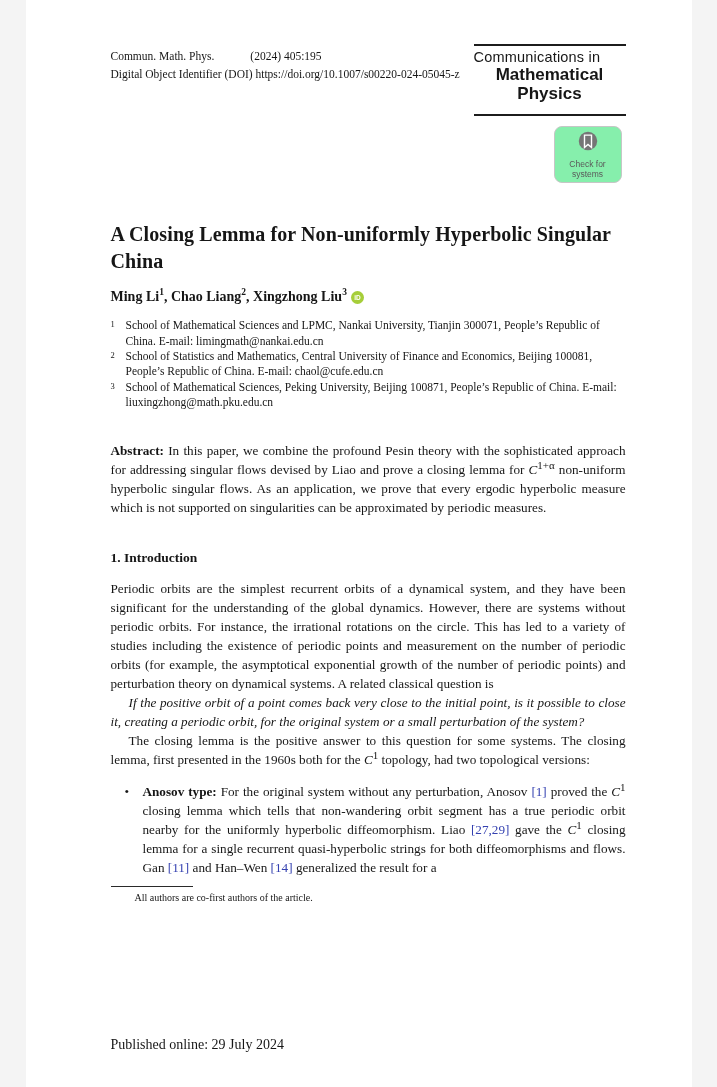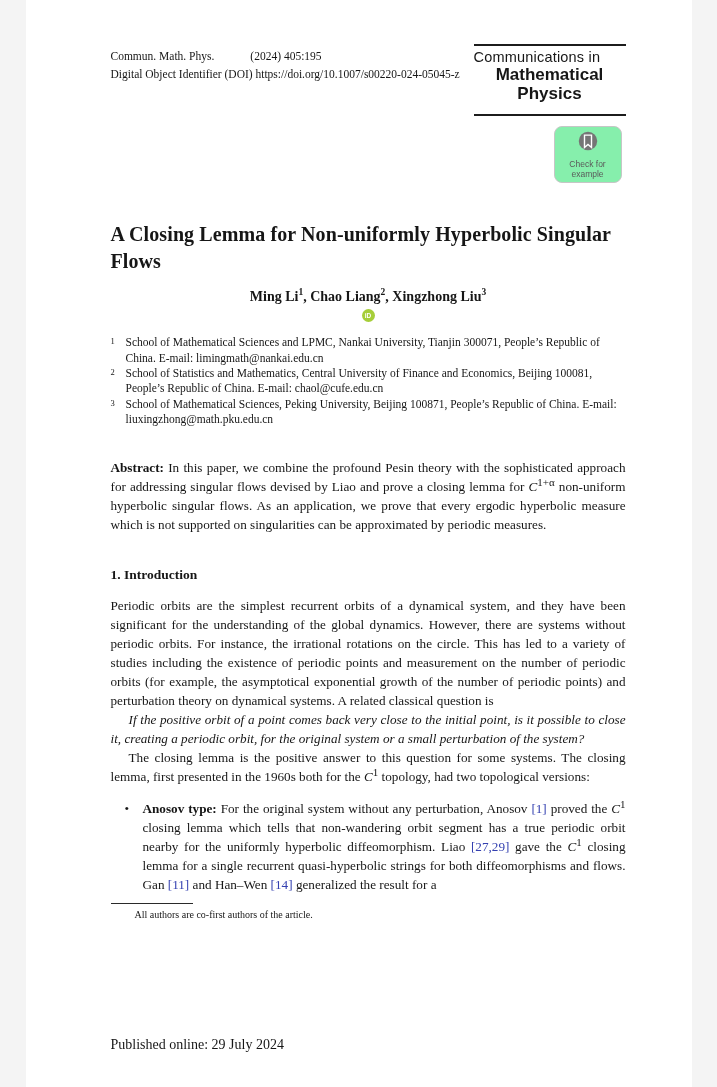--- a/index.html
+++ b/index.html
@@ -36,21 +36,21 @@
   .badge-text{
     font-family:"Liberation Sans", sans-serif;
     font-size:8.5px;color:#5a5a5a;text-align:center;line-height:1.2;margin-top:1px;
   }
   
   .title{
     margin:38px 0 0 0;
     font-size:20px;font-weight:700;line-height:1.32;letter-spacing:.1px;
     max-width:575px;
   }
-  .authors{margin-top:15px;font-size:14px;font-weight:700;display:flex;align-items:center;gap:4px;flex-direction:column;}
+  .authors{margin-top:15px;font-size:14px;font-weight:700;display:flex;align-items:center;gap:4px;}
   .authors sup{font-size:9.5px;}
   .orcid{
     display:inline-flex;align-items:center;justify-content:center;
     width:13px;height:13px;border-radius:50%;
     color:#fff;font-family:"Liberation Sans", sans-serif;
     font-size:6.5px;font-weight:700;cursor:pointer;
   }
   
   .affs{margin-top:13px;font-size:11.5px;line-height:1.34;}
   .aff{display:flex;}
@@ -97,27 +97,27 @@
       </div>
       <div class="badge">
         <span>
           <svg width="24" height="24" viewBox="0 0 26 26">
             <circle cx="13" cy="12" r="10" fill="#757575"></circle>
             <path d="M9.2 5.5 h7.6 v13.5 l-3.8 -3.4 -3.8 3.4 z" fill="#757575" stroke="#ffffff" stroke-width="1.5"></path>
           </svg>
         </span>
         <div class="badge-text">
           <div>Check for</div>
-          <div>example</div>
+          <div>systems</div>
         </div>
       </div>
     </div>
   </header>
 
-  <h1 class="title">A Closing Lemma for Non-uniformly Hyperbolic Singular Flows</h1>
+  <h1 class="title">A Closing Lemma for Non-uniformly Hyperbolic Singular China</h1>
 
   <div class="authors">
     <span>Ming Li<sup>1</sup>, Chao Liang<sup>2</sup>, Xingzhong Liu<sup>3</sup></span>
     <span class="orcid" style="background: rgb(166, 206, 57);">iD</span>
   </div>
 
   <div class="affs">
     <div class="aff">
       <span class="aff-sup">1</span>
       <span class="aff-text">School of Mathematical Sciences and LPMC, Nankai University, Tianjin 300071, People’s Republic of China. E-mail: limingmath@nankai.edu.cn</span>

